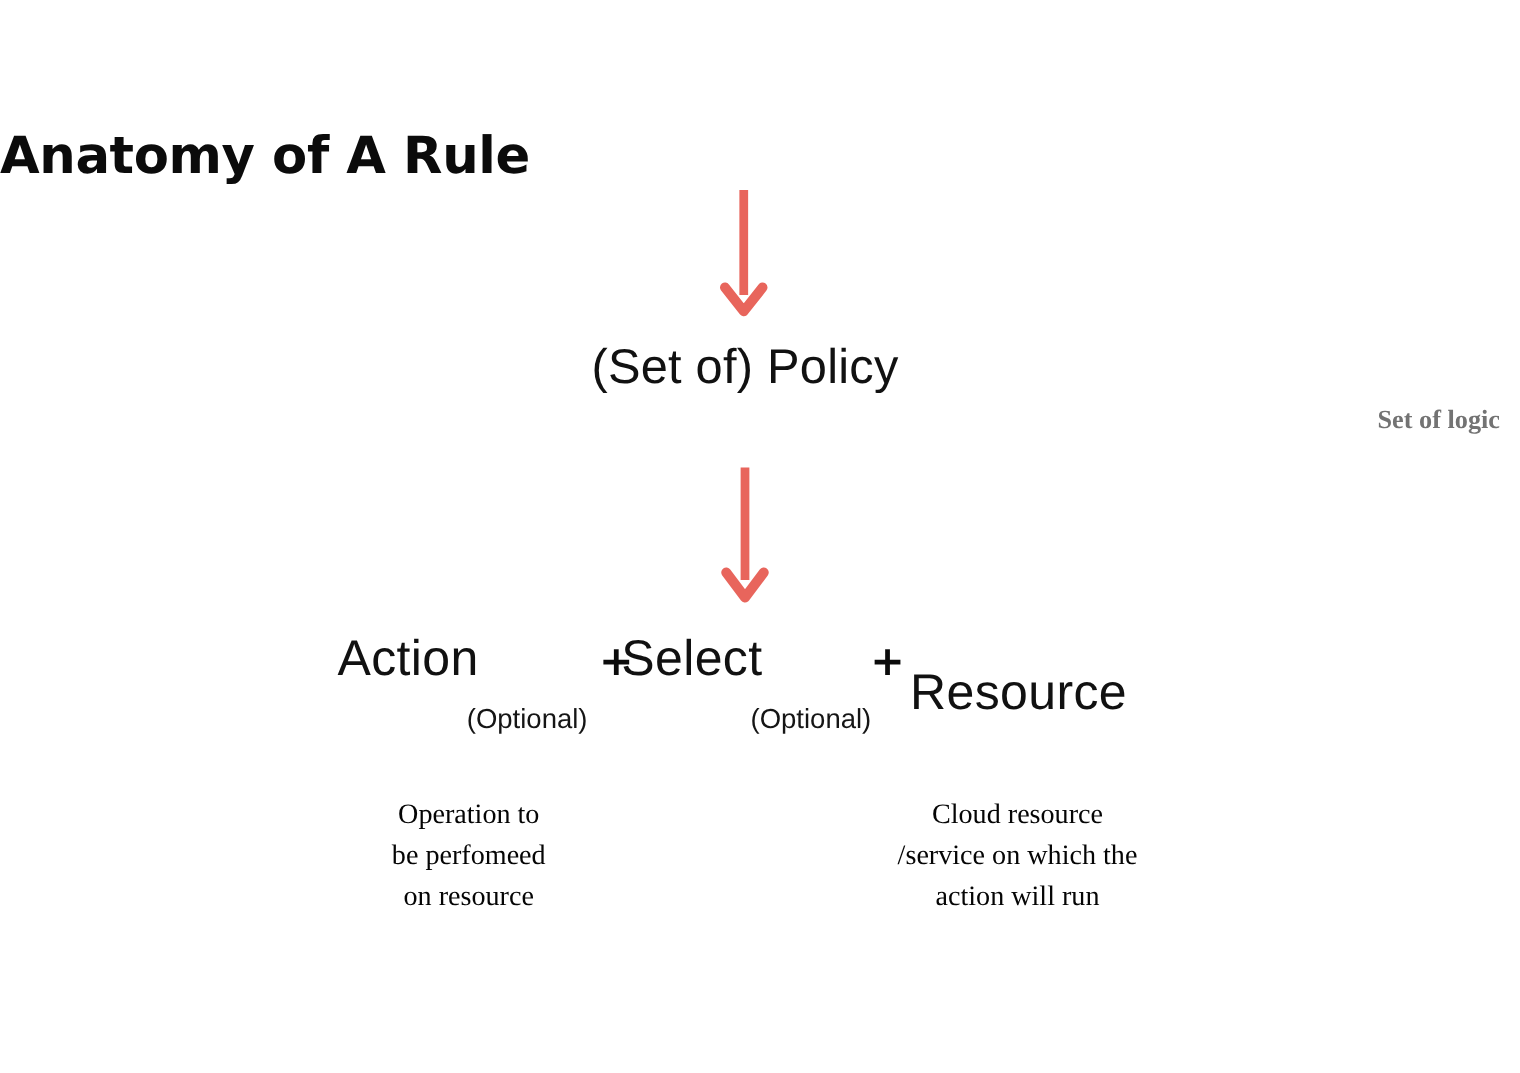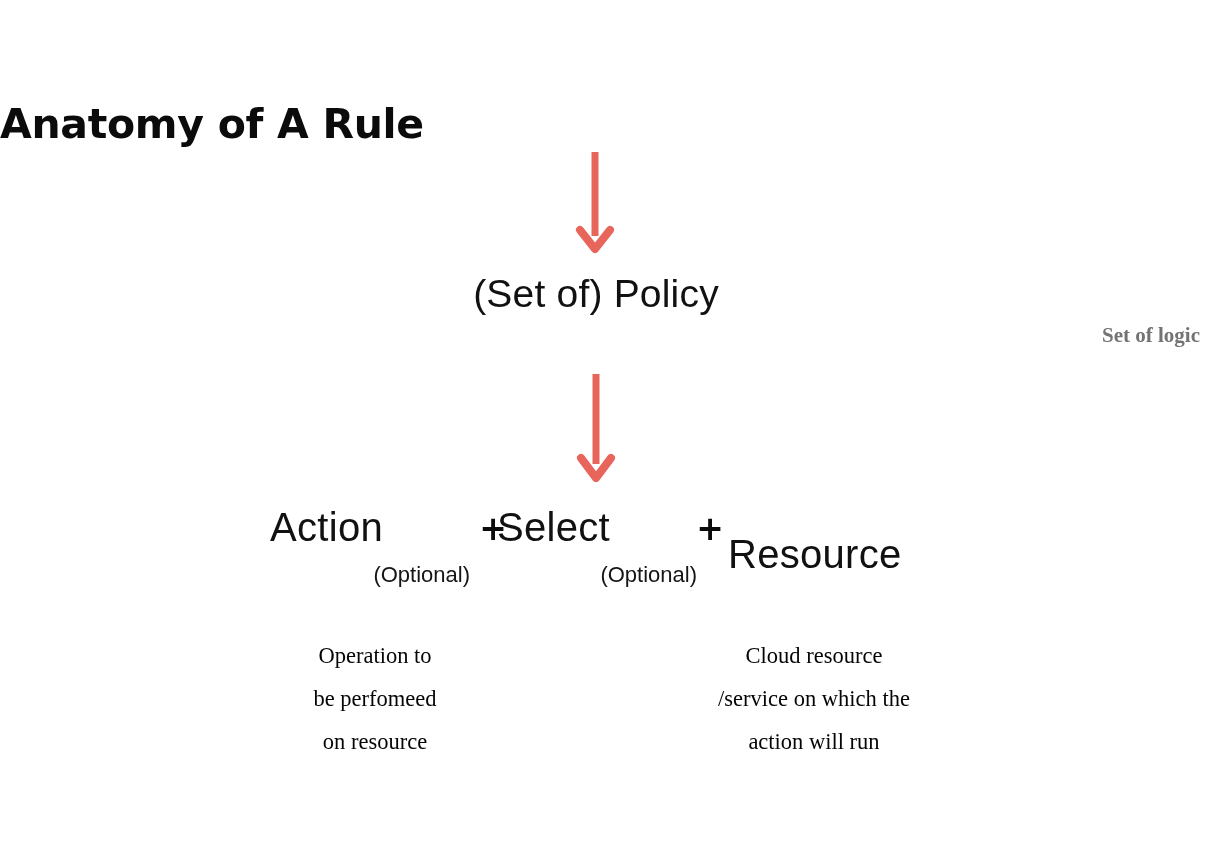--- a/index.html
+++ b/index.html
@@ -98,21 +98,21 @@
     font-size: 22px;
     color: #151515;
     white-space: nowrap;
     text-align: right;
   }
   .comp-desc {
     position: absolute;
     font-family: "Liberation Serif", serif;
     font-weight: 400;
     font-size: 22.5px;
-    line-height: 43px;
+    line-height: 33px;
     color: #050505;
     text-align: center;
   }
 </style>
 </head>
 <body>
 
 <div id="canvas">
 
   <div class="title">Anatomy of A Rule</div>

